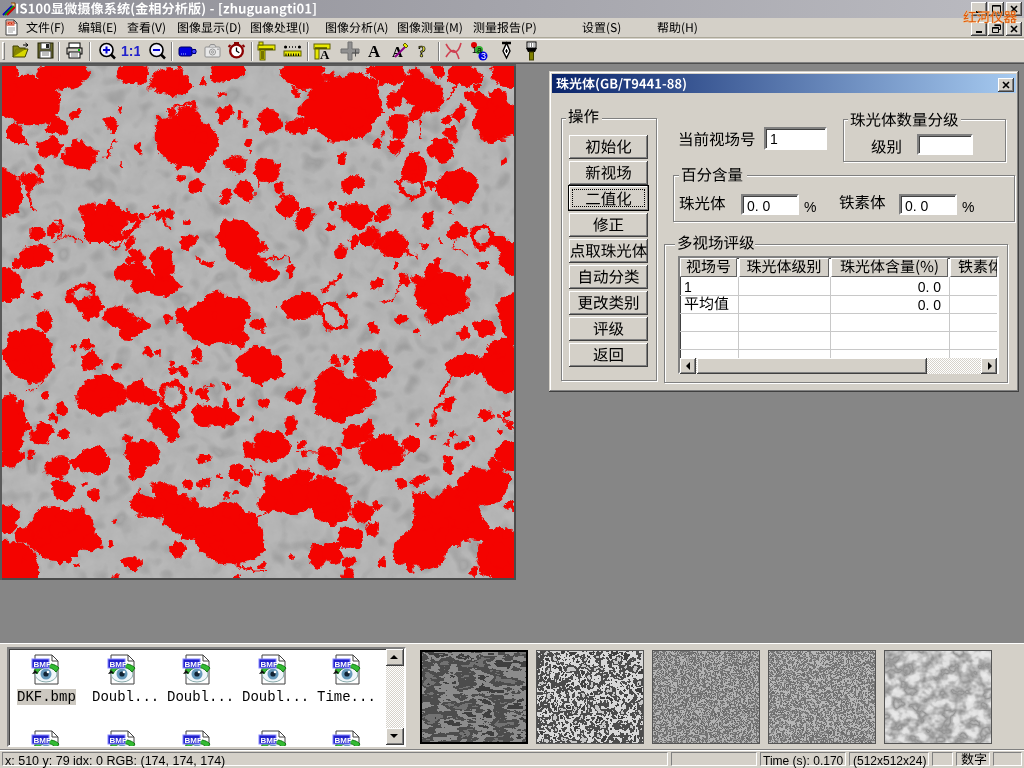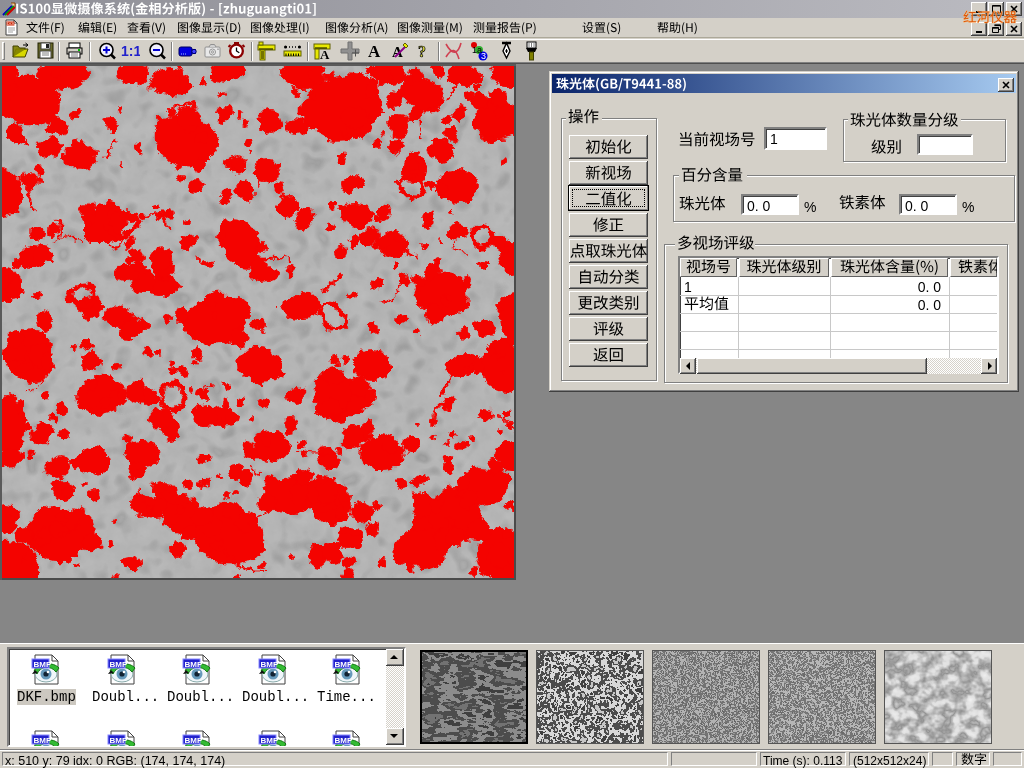--- a/index.html
+++ b/index.html
@@ -873,21 +873,21 @@
     </svg></div>
 <div class="ab" style="left:0;top:749px;width:1024px;height:19px;background:#d4d0c8;border-top:1px solid #808080;box-shadow:inset 0 1px 0 #fff"></div>
 <div class="ab sunk" style="left:2px;top:752px;width:666px;height:14px"></div>
 <div class="ab sunk" style="left:671px;top:752px;width:86px;height:14px"></div>
 <div class="ab sunk" style="left:760px;top:752px;width:86px;height:14px"></div>
 <div class="ab sunk" style="left:849px;top:752px;width:80px;height:14px"></div>
 <div class="ab sunk" style="left:932px;top:752px;width:21px;height:14px"></div>
 <div class="ab sunk" style="left:956px;top:752px;width:34px;height:14px"></div>
 <div class="ab sunk" style="left:993px;top:752px;width:29px;height:14px"></div>
 <div class="ab" style="left:5px;top:754px;font-size:12.5px;color:#000">x: 510 y: 79 idx: 0 RGB: (174, 174, 174)</div>
-<div class="ab" style="left:763px;top:754px;font-size:12px">Time (s): 0.113</div>
+<div class="ab" style="left:763px;top:754px;font-size:12px">Time (s): 0.170</div>
 <div class="ab" style="left:853px;top:754px;font-size:12px">(512x512x24)</div>
 <svg class="ab" style="left:0;top:0;z-index:60;pointer-events:none" width="1024" height="768">
 <defs>
       <path id="cB0049" d="M91 0H239V741H91Z"></path>
       <path id="cB0053" d="M312 -14C483 -14 584 89 584 210C584 317 525 375 435 412L338 451C275 477 223 496 223 549C223 598 263 627 328 627C390 627 439 604 486 566L561 658C501 719 415 754 328 754C179 754 72 660 72 540C72 432 148 372 223 342L321 299C387 271 433 254 433 199C433 147 392 114 315 114C250 114 179 147 127 196L42 94C114 24 213 -14 312 -14Z"></path>
       <path id="cB0031" d="M82 0H527V120H388V741H279C232 711 182 692 107 679V587H242V120H82Z"></path>
       <path id="cB0030" d="M295 -14C446 -14 546 118 546 374C546 628 446 754 295 754C144 754 44 629 44 374C44 118 144 -14 295 -14ZM295 101C231 101 183 165 183 374C183 580 231 641 295 641C359 641 406 580 406 374C406 165 359 101 295 101Z"></path>
       <path id="cB663e" d="M277 558H718V490H277ZM277 712H718V645H277ZM159 804V397H841V804ZM803 349C777 287 727 204 688 153L780 111C819 161 866 235 905 305ZM104 303C137 241 179 156 197 106L294 152C274 201 230 282 196 342ZM556 366V70H440V366H326V70H30V-45H970V70H669V366Z"></path>
       <path id="cB5fae" d="M185 850C151 788 81 708 18 659C37 637 65 592 78 567C155 628 238 723 292 810ZM324 324V210C324 144 317 61 259 -3C278 -17 319 -60 333 -82C408 -2 425 119 425 208V234H503V161C503 121 486 101 471 91C486 69 505 21 511 -5C527 15 553 38 687 121C679 141 668 179 663 206L596 168V324ZM756 551H832C823 463 810 383 789 311C770 377 757 448 747 522ZM287 461V360H623V391C638 372 652 351 660 339L684 376C697 304 713 236 734 174C694 100 640 40 567 -6C587 -26 621 -71 632 -93C694 -51 744 0 785 60C817 1 858 -48 908 -85C924 -55 960 -11 984 10C925 46 880 101 845 168C891 275 918 402 935 551H969V652H782C795 710 805 770 813 831L704 849C688 702 659 559 604 461ZM201 639C155 540 82 438 11 371C31 346 64 287 75 262C94 281 113 303 132 327V-90H241V484C262 519 280 553 297 587V512H628V765H548V607H504V850H417V607H374V765H297V605Z"></path>
       <path id="cB6444" d="M137 850V667H37V557H137V385C95 370 57 357 26 348L57 230L137 268V38C137 25 133 22 121 22C109 21 75 21 41 23C55 -9 69 -59 71 -89C135 -89 177 -85 207 -66C237 -47 247 -16 247 38V320L327 359L307 447L247 425V557H326V667H247V850ZM766 724V677H499V724ZM336 443 349 354C461 358 611 365 766 374V339H873V379L959 384L962 466L873 462V724H951V809H327V724H393V445ZM766 611V565H499V611ZM766 498V458L499 448V498ZM610 320V298L549 321L536 318H310V224H487C476 199 462 175 447 153L360 207L297 145C326 127 358 106 390 84C350 44 304 12 256 -9C276 -28 303 -68 315 -92C372 -63 424 -24 469 25C494 6 515 -11 531 -26L596 45C578 61 554 79 527 99C563 154 591 217 610 289V226H630C649 169 674 118 705 72C659 37 607 10 552 -7C572 -28 596 -67 606 -92C664 -70 718 -39 766 0C807 -40 855 -72 912 -94C927 -65 959 -23 982 -1C927 15 879 39 838 71C890 133 930 209 954 301L895 323L879 320ZM832 226C816 194 796 164 773 137C752 164 734 194 720 226Z"></path>

